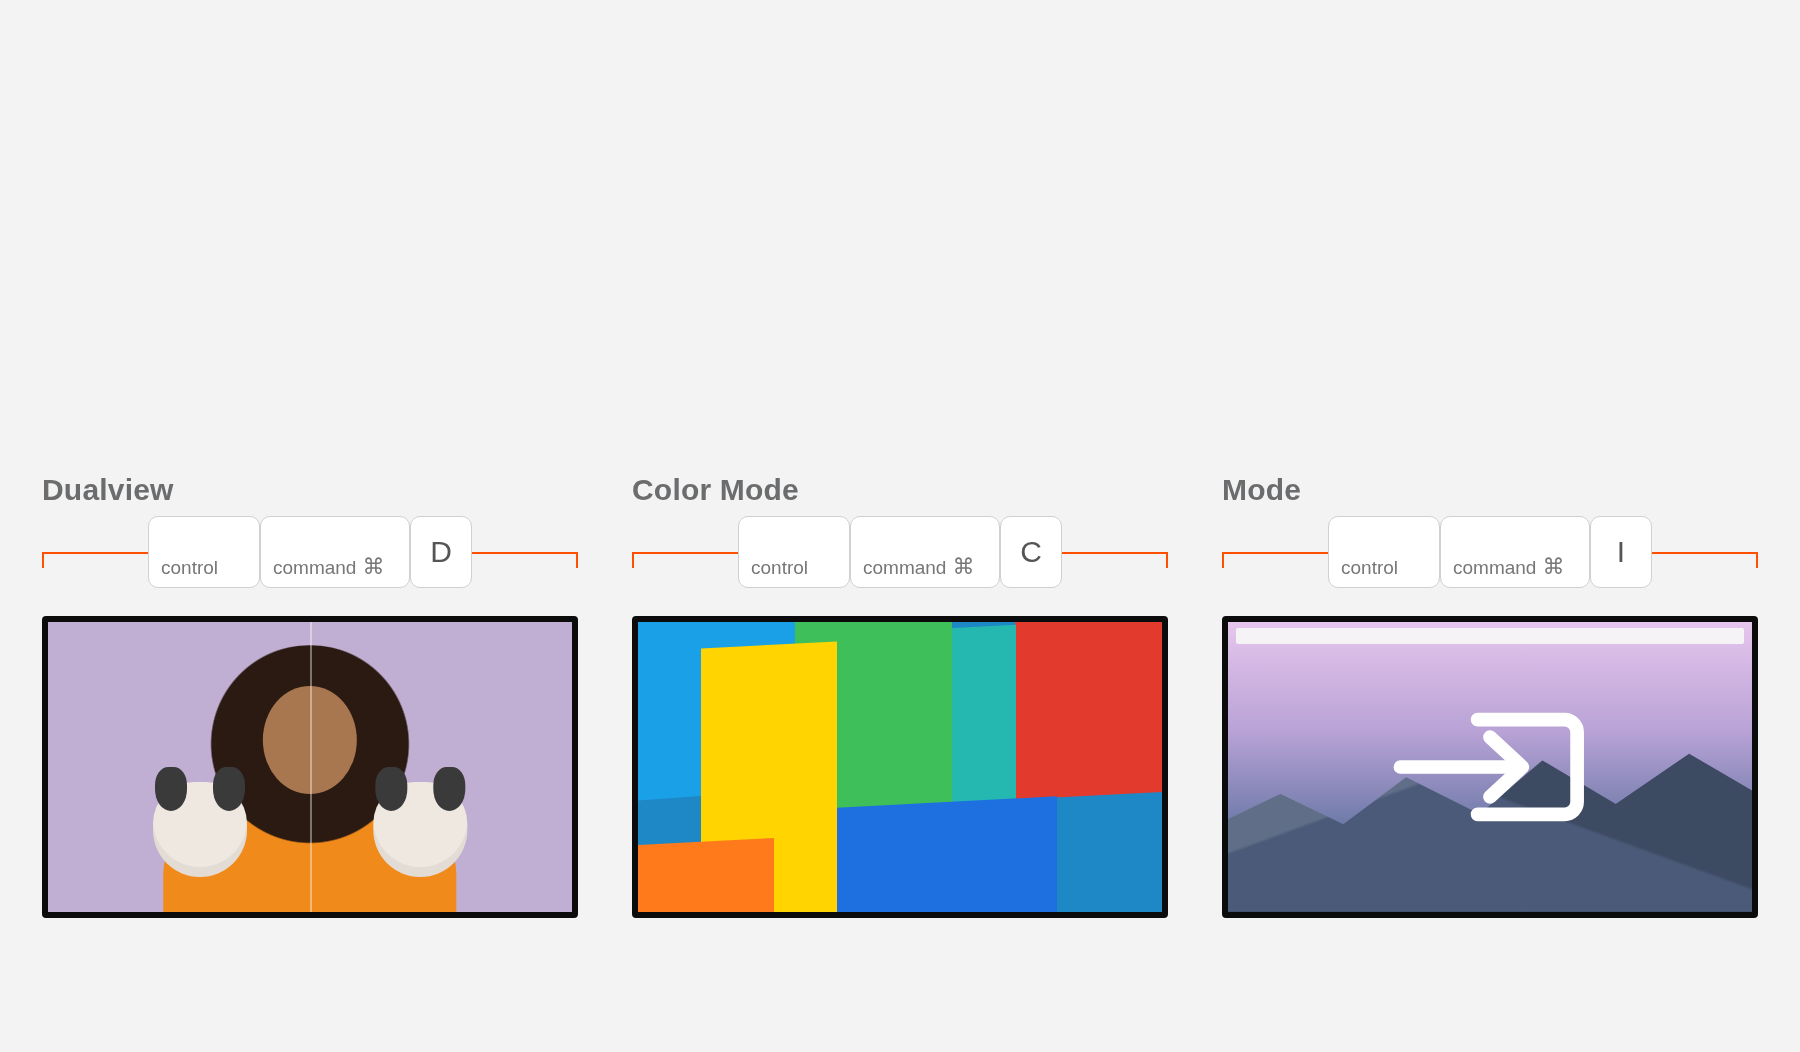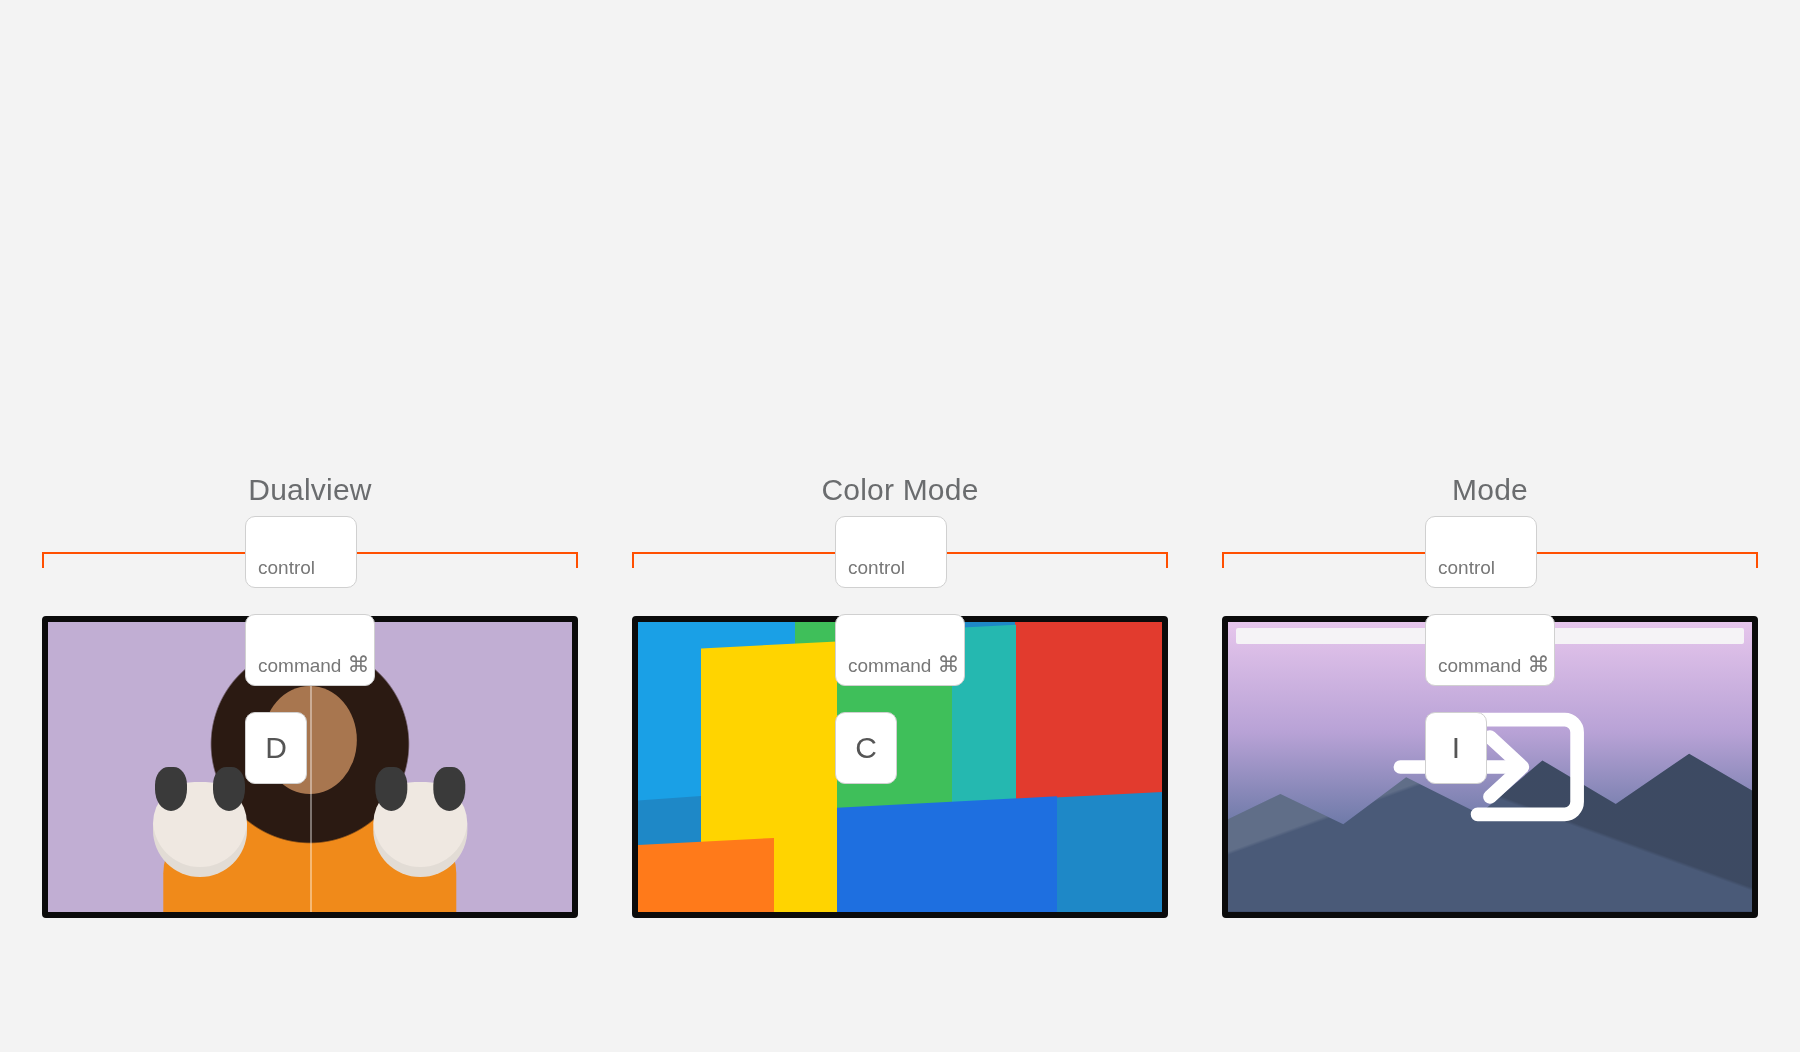--- a/index.html
+++ b/index.html
@@ -22,23 +22,22 @@
   .keys-row { top: 516px; }
   .monitor-row { top: 616px; }
 
   .col {
     flex: 1 1 0;
     min-width: 0;
     position: relative;
   }
 
   .heading {
-    text-align: center;
     font-size: 30px;
-    font-weight: 400;
+    font-weight: 700;
     color: #6a6c6e;
     letter-spacing: 0.2px;
   }
 
   .keys-wrap {
     position: relative;
     height: 80px;
   }
   .hline {
     position: absolute;
@@ -58,40 +57,39 @@
   }
   .hline::before { left: 0; }
   .hline::after  { right: 0; }
 
   .keycluster {
     position: absolute;
     top: 0;
     left: 50%;
     transform: translateX(-50%);
     display: flex;
-    gap: 26px;
+    gap: 0;
     align-items: stretch;
     z-index: 2;
-    flex-direction: column;
   }
   .key {
     background: #fff;
     border: 1px solid #d0d0d0;
     border-radius: 10px;
     height: 72px;
     display: flex;
     align-items: flex-end;
     justify-content: flex-start;
     padding: 0 12px 8px 12px;
     font-size: 19px;
     color: #777;
     position: relative;
   }
   .key.control { width: 112px; }
-  .key.command { width: 130px; }
+  .key.command { width: 150px; }
   .key.letter  {
     width: 62px;
     align-items: center;
     justify-content: center;
     padding: 0;
     font-size: 30px;
     color: #555;
   }
   .cmd-sym {
     font-size: 22px;

